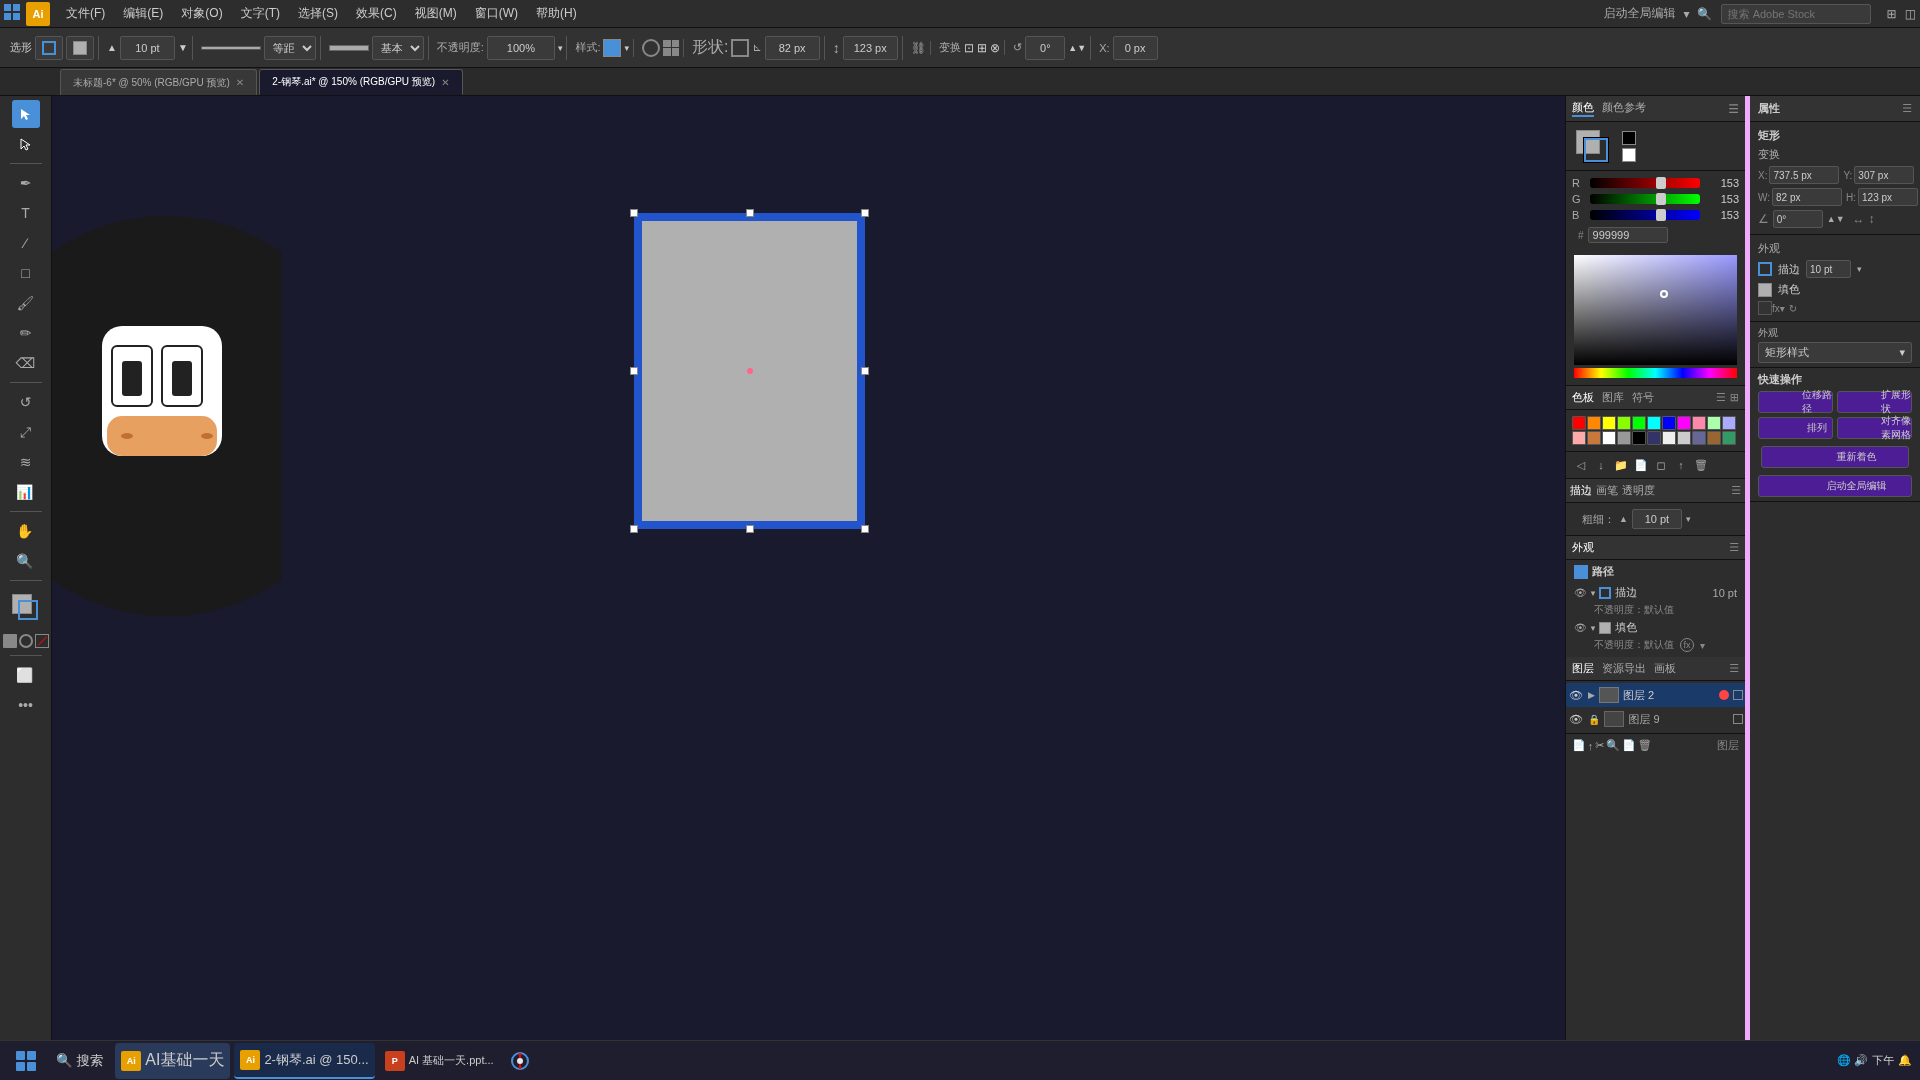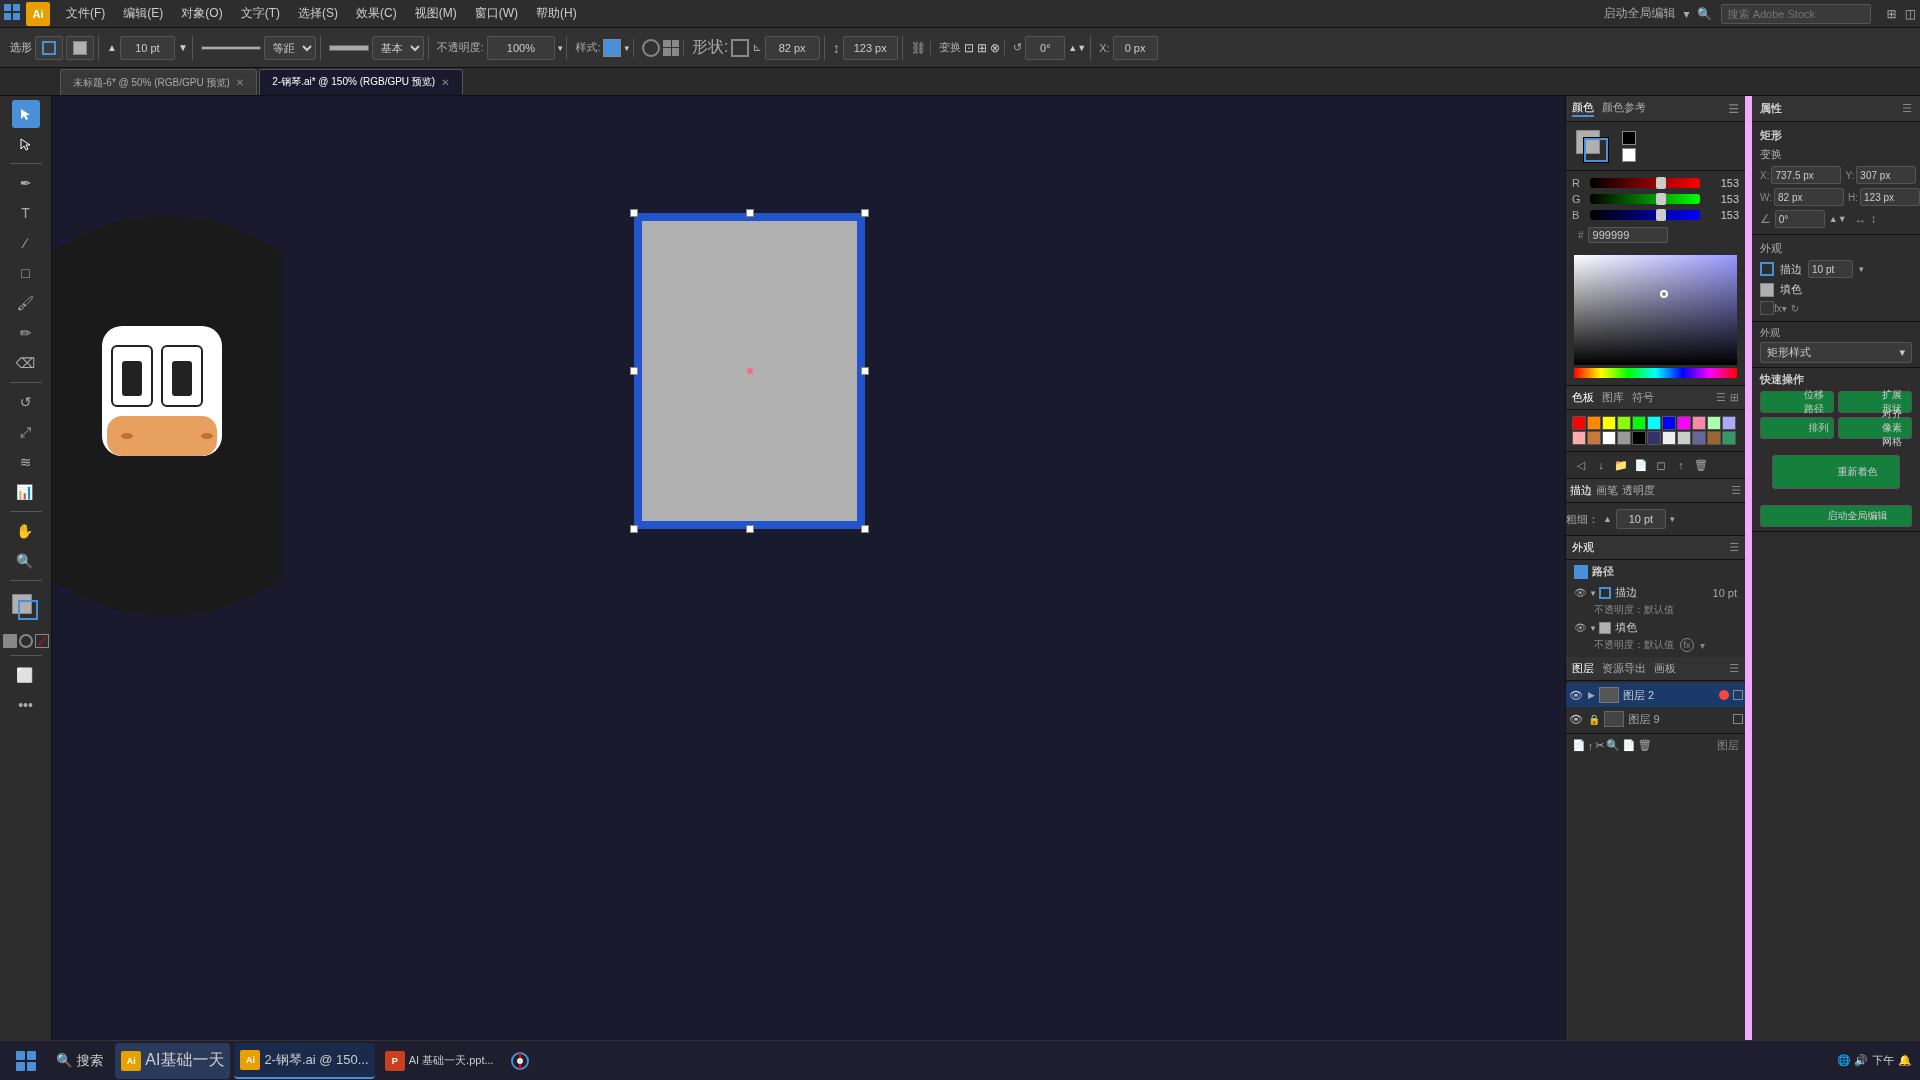--- a/index.html
+++ b/index.html
@@ -86,21 +86,21 @@
     .color-slider-g { background: linear-gradient(to right, #000, #00ff00); }
     .color-slider-b { background: linear-gradient(to right, #000, #0000ff); }
     .color-value { width: 35px; font-size: 11px; color: #ccc; text-align: right; }
     .slider-thumb { width: 10px; height: 12px; background: #ccc; border-radius: 2px; position: absolute; top: -1px; }
     .hex-row { display: flex; align-items: center; gap: 4px; padding: 2px 6px; }
     .hex-label { font-size: 10px; color: #888; }
     .hex-value { background: #3a3a3a; border: 1px solid #555; border-radius: 2px; padding: 1px 4px; font-size: 11px; color: #ccc; width: 80px; }
     .swatch { width: 14px; height: 14px; border-radius: 1px; cursor: pointer; border: 1px solid #555; }
     .layer-item { display: flex; align-items: center; gap: 4px; height: 24px; padding: 0 2px; cursor: pointer; border-radius: 2px; }
     .layer-item.active { background: #1a3a6a; }
-    .qa-btn { height: 26px; background: #15803d; border: 1px solid #555; border-radius: 3px; color: #ccc; font-size: 11px; cursor: pointer; margin: 3px 6px; display: flex; align-items: center; justify-content: center; padding-left: 43px; }
+    .qa-btn { height: 26px; background: #4c1d95; border: 1px solid #555; border-radius: 3px; color: #ccc; font-size: 11px; cursor: pointer; margin: 3px 6px; display: flex; align-items: center; justify-content: center; padding-left: 43px; }
 
     
     #right-container { display: flex; height: 100%; }
 
     
     #taskbar {
       width: 100%; height: 40px; background: #1e1e2e; border-top: 1px solid #333;
       display: flex; align-items: center; padding: 0 8px; gap: 6px;
       position: fixed; bottom: 0; left: 0;
     }
@@ -426,21 +426,21 @@
 
       <div style="display:flex;justify-content:space-between;align-items:center;border-bottom:1px solid #111;height:24px;background:#333;padding:0 4px;">
         <div style="display:flex;gap:4px;">
           <span style="font-size:11px;color:#fff;cursor:pointer;">描边</span>
           <span style="font-size:11px;color:#aaa;cursor:pointer;">画笔</span>
           <span style="font-size:11px;color:#aaa;cursor:pointer;">透明度</span>
         </div>
         <span style="cursor:pointer;color:#888;font-size:11px;">☰</span>
       </div>
 
-      <div style="padding:6px 0;display:flex;align-items:center;gap:4px;border-bottom:1px solid #111;">
+      <div style="padding:6px 16px;display:flex;align-items:center;gap:4px;border-bottom:1px solid #111;">
         <span style="font-size:11px;color:#aaa;">粗细：</span>
         <span style="cursor:pointer;font-size:9px;color:#aaa;">▲</span>
         <input type="text" value="10 pt" style="background: rgb(58, 58, 58); border: 1px solid rgb(85, 85, 85); border-radius: 2px; color: rgb(204, 204, 204); padding: 1px 4px; font-size: 11px; height: 20px; width: 50px; text-align: center;">
         <span style="cursor:pointer;font-size:9px;color:#aaa;">▾</span>
       </div>
 
       <div style="display:flex;justify-content:space-between;align-items:center;height:24px;background:#333;border-bottom:1px solid #111;padding:0 6px;">
         <span style="font-size:11px;color:#fff;cursor:pointer;">外观</span>
         <span style="cursor:pointer;color:#888;font-size:11px;">☰</span>
       </div>
@@ -506,21 +506,21 @@
         <span style="cursor:pointer;font-size:11px;color:#aaa;">📄</span>
         <span style="cursor:pointer;font-size:11px;color:#aaa;">↑</span>
         <span style="cursor:pointer;font-size:11px;color:#aaa;">✂</span>
         <span style="cursor:pointer;font-size:11px;color:#aaa;">🔍</span>
         <span style="cursor:pointer;font-size:11px;color:#aaa;">📄</span>
         <span style="cursor:pointer;font-size:11px;color:#aaa;">🗑</span>
         <span style="margin-left:auto;font-size:11px;color:#888;">图层</span>
       </div>
     </div>
 
-    <div style="width:175px;border-left:7px solid #f0abfc;background:#2d2d2d;display:flex;flex-direction:column;">
+    <div style="width:175px;border-left:5px solid #f0abfc;background:#2d2d2d;display:flex;flex-direction:column;">
 
       <div style="height:26px;background:#333;display:flex;align-items:center;padding:0 8px;border-bottom:1px solid #111;justify-content:space-between;">
         <span style="font-size:11px;color:#ccc;font-weight:bold;">属性</span>
         <span style="cursor:pointer;color:#888;font-size:11px;">☰</span>
       </div>
 
       <div style="padding:6px 8px;border-bottom:1px solid #111;">
         <div style="font-size:11px;color:#ccc;font-weight:bold;margin-bottom:4px;">矩形</div>
         <div style="font-size:11px;color:#aaa;margin-bottom:4px;">变换</div>
 
@@ -586,21 +586,21 @@
         <span style="font-size:11px;color:#ccc;font-weight:bold;display:block;margin-bottom:4px;">快速操作</span>
         <div style="display:flex;gap:4px;flex-wrap:wrap;">
           <div class="qa-btn" style="margin:0;flex:1;min-width:60px;height:22px;font-size:10px;">位移路径</div>
           <div class="qa-btn" style="margin:0;flex:1;min-width:60px;height:22px;font-size:10px;">扩展形状</div>
         </div>
         <div style="display:flex;gap:4px;flex-wrap:wrap;margin-top:4px;">
           <div class="qa-btn" style="margin:0;flex:1;min-width:60px;height:22px;font-size:10px;">排列</div>
           <div class="qa-btn" style="margin:0;flex:1;min-width:60px;height:22px;font-size:10px;">对齐像素网格</div>
         </div>
         <div style="display:flex;gap:4px;flex-wrap:wrap;margin-top:4px;">
-          <div class="qa-btn" style="margin:12px;flex:1;min-width:60px;height:34px;font-size:10px;">重新着色</div>
+          <div class="qa-btn" style="margin:3px;flex:1;min-width:60px;height:22px;font-size:10px;">重新着色</div>
         </div>
         <div style="margin-top:4px;">
           <div class="qa-btn" style="margin:0;width:100%;height:22px;font-size:10px;">启动全局编辑</div>
         </div>
       </div>
 
     </div>
   </div>
 </div>
 

